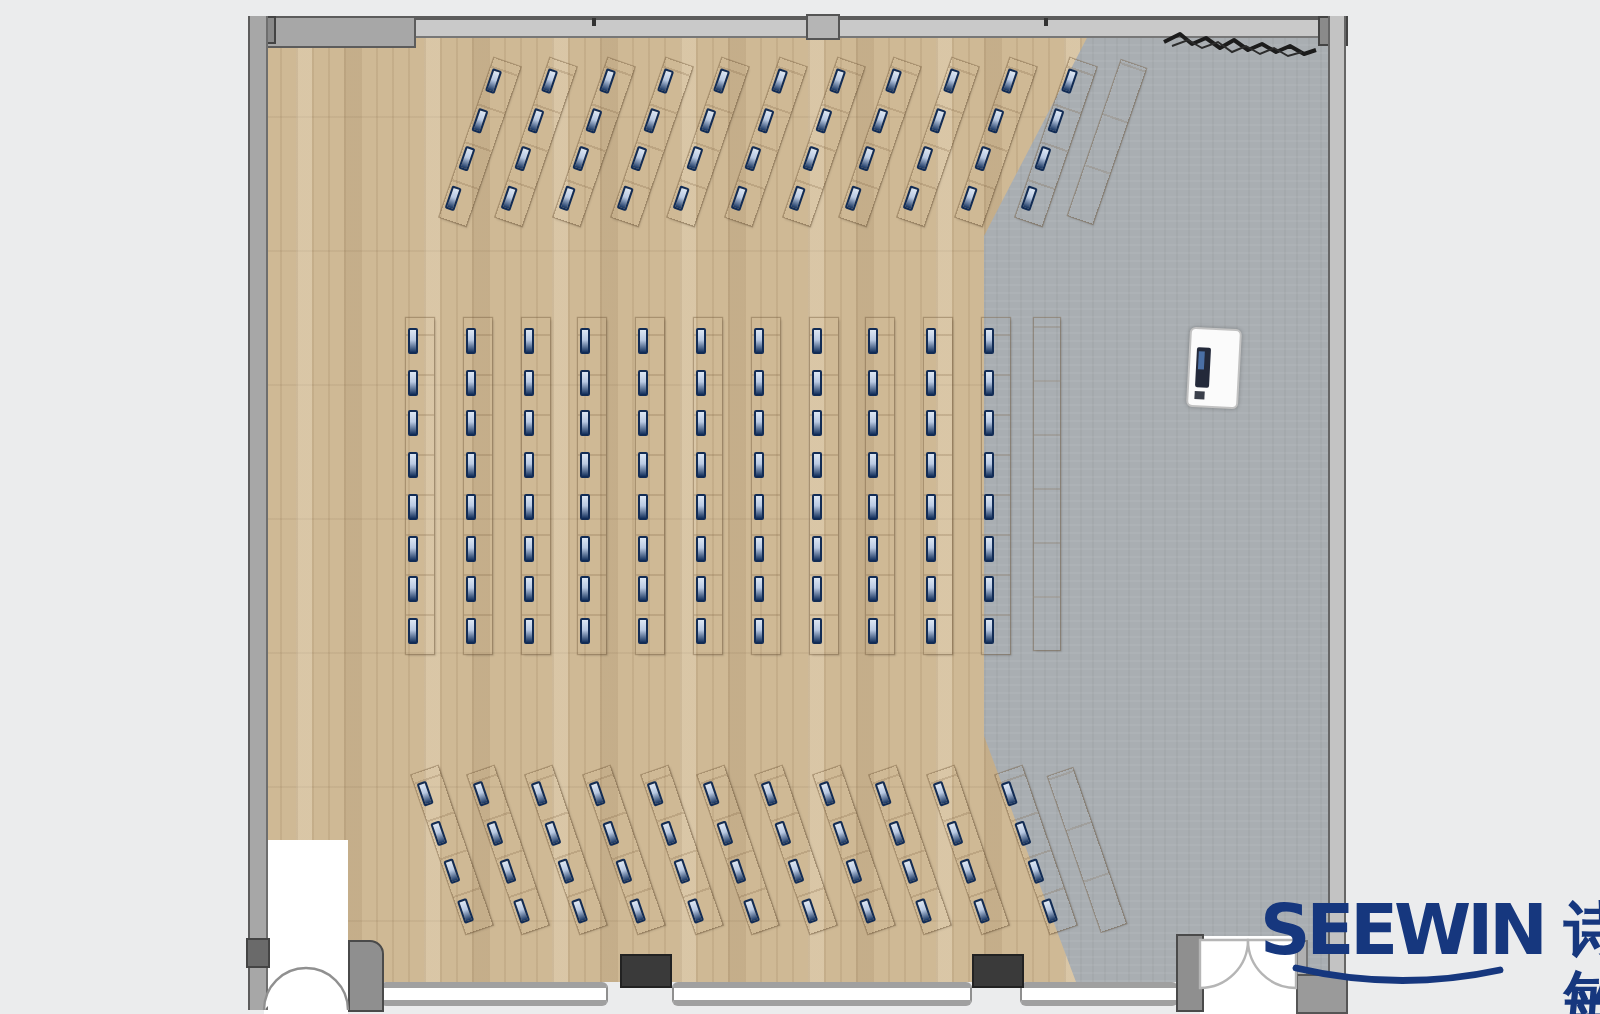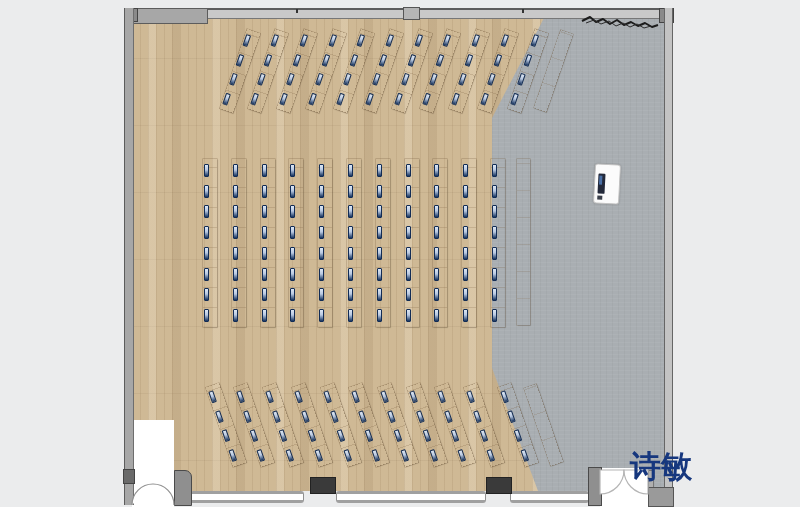--- a/index.html
+++ b/index.html
@@ -372,15 +372,21 @@
     <path d="M174,505 A21,21 0 0 0 153,484" fill="#fff" stroke="#909090" stroke-width="1.2"></path>
 
     <path d="M600,470 L624,470 A24,24 0 0 1 600,494 Z" fill="#fff" stroke="#b5b5b5" stroke-width="1.2"></path>
     <path d="M648,470 L624,470 A24,24 0 0 0 648,494 Z" fill="#fff" stroke="#b5b5b5" stroke-width="1.2"></path>
 
     <polyline points="582,21 590,17 596,22 603,19 610,24 617,20 624,25 631,22 638,26 645,23 652,27 658,25" fill="none" stroke="#1c1c1c" stroke-width="2" stroke-linejoin="round"></polyline>
     <polyline points="586,23 594,20 601,24 609,21 616,26 623,23 630,27 637,24 644,28 651,26" fill="none" stroke="#2c2c2c" stroke-width="1"></polyline>
   </svg>
 
   <div class="abs logo">
+    <span class="brand-wrap">
+      <span class="brand">SEEWIN</span>
+      <svg class="swoosh" width="110" height="12" viewBox="0 0 110 12">
+        <path d="M4,2 Q55,14 106,3" fill="none" stroke="var(--logo_blue,#16377e)" stroke-width="3.4" stroke-linecap="round"></path>
+      </svg>
+    </span>
     <span class="cjk">诗敏</span>
   </div>
 </div>
 
 </body></html>

